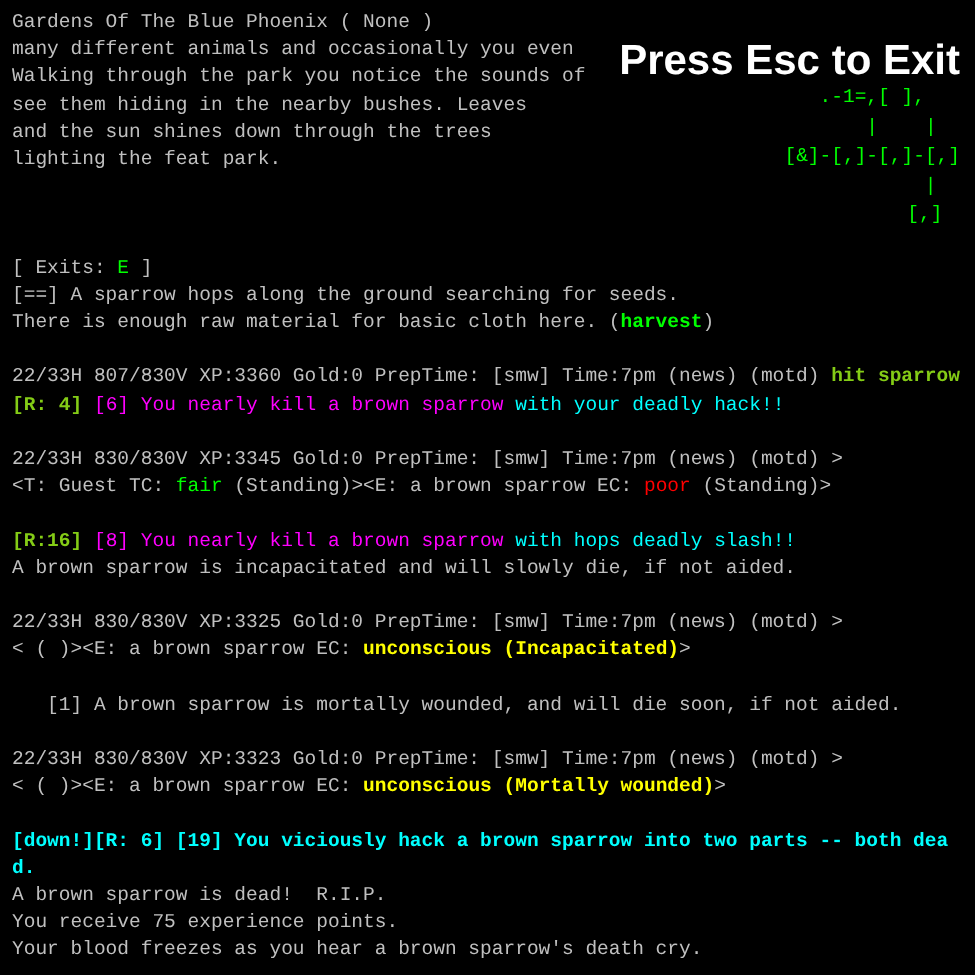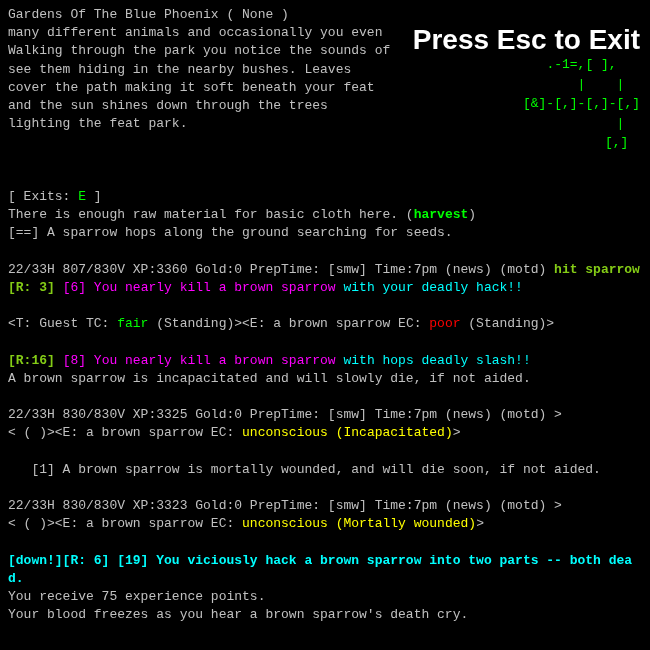--- a/index.html
+++ b/index.html
@@ -42,21 +42,21 @@
       color: #00ff00;
       font-family: 'Courier New', Courier, monospace;
       font-size: 13px;
       line-height: 1.5;
       text-align: center;
     }
     .text-white { color: #84cc16; }
     .text-green { color: #00ff00; }
     .text-magenta { color: #ff00ff; }
     .text-cyan { color: #00ffff; }
-    .text-yellow { color: #ffff00; }
+    .text-yellow { color: #ffff00; font-weight: bold; }
     .text-red { color: #ff0000; }
     .text-bold { font-weight: bold; }
     .text-default { color: #c0c0c0; }
     .line { display: block; white-space: pre-wrap; word-break: break-all; }
     #main-text {
       padding: 2px 4px;
     }
   </style>
 </head>
 <body>
@@ -75,47 +75,47 @@
     <span class="line">         [,]</span>
   </div>
 
   <div id="main-text">
     
     <div>
       <span class="line text-default">Gardens Of The Blue Phoenix ( None )</span>
       <span class="line text-default">many different animals and occasionally you even</span>
       <span class="line text-default">Walking through the park you notice the sounds of</span>
       <span class="line text-default">see them hiding in the nearby bushes. Leaves</span>
-      <span class="line text-default">cover the path making it soft beneath your feat</span>
       <span class="line text-default">and the sun shines down through the trees</span>
       <span class="line text-default">lighting the feat park.</span>
     </div>
 
     <br>
     <br>
     <br>
 
     
     <span class="line text-default">[ Exits: <span class="text-green">E</span> ]</span>
 
     
-    <span class="line text-default">There is enough raw material for basic cloth here. (<span class="text-green text-bold">harvest</span>)</span>
+    <span class="line text-default">[==] A sparrow hops along the ground searching for seeds.</span>
 
     
-    <span class="line text-default">[==] A sparrow hops along the ground searching for seeds.</span>
+    <span class="line text-default">There is enough raw material for basic cloth here. (<span class="text-green text-bold">harvest</span>)</span>
 
     <br>
 
     
     <span class="line text-default">22/33H 807/830V XP:3360 Gold:0 PrepTime: [smw] Time:7pm (news) (motd) <span class="text-white text-bold">hit sparrow</span></span>
-    <span class="line text-default"><span class="text-white text-bold">[R: 3]</span> <span class="text-magenta">[6] You nearly kill a brown sparrow <span class="text-cyan">with your deadly hack!!</span></span></span>
+    <span class="line text-default"><span class="text-white text-bold">[R: 4]</span> <span class="text-magenta">[6] You nearly kill a brown sparrow <span class="text-cyan">with your deadly hack!!</span></span></span>
 
     <br>
 
     
+    <span class="line text-default">22/33H 830/830V XP:3345 Gold:0 PrepTime: [smw] Time:7pm (news) (motd) &gt;</span>
     <span class="line text-default">&lt;T: Guest TC: <span class="text-green">fair</span> (Standing)&gt;&lt;E: a brown sparrow EC: <span class="text-red">poor</span> (Standing)&gt;</span>
 
     <br>
 
     
     <span class="line text-default"><span class="text-white text-bold">[R:16]</span> <span class="text-magenta">[8] You nearly kill a brown sparrow <span class="text-cyan">with hops deadly slash!!</span></span></span>
     <span class="line text-default">A brown sparrow is incapacitated and will slowly die, if not aided.</span>
 
     <br>
 
@@ -130,20 +130,21 @@
     <br>
 
     
     <span class="line text-default">22/33H 830/830V XP:3323 Gold:0 PrepTime: [smw] Time:7pm (news) (motd) &gt;</span>
     <span class="line text-default">&lt; ( )&gt;&lt;E: a brown sparrow EC: <span class="text-yellow">unconscious</span> <span class="text-yellow">(Mortally wounded)</span>&gt;</span>
 
     <br>
 
     
     <span class="line text-default"><span class="text-cyan text-bold">[down!][R: 6] [19] You viciously hack a brown sparrow into two parts -- both dead.</span></span>
+    <span class="line text-default">A brown sparrow is dead!  R.I.P.</span>
     <span class="line text-default">You receive 75 experience points.</span>
     <span class="line text-default">Your blood freezes as you hear a brown sparrow's death cry.</span>
     
     
     
     
     
 
     <br>
 

